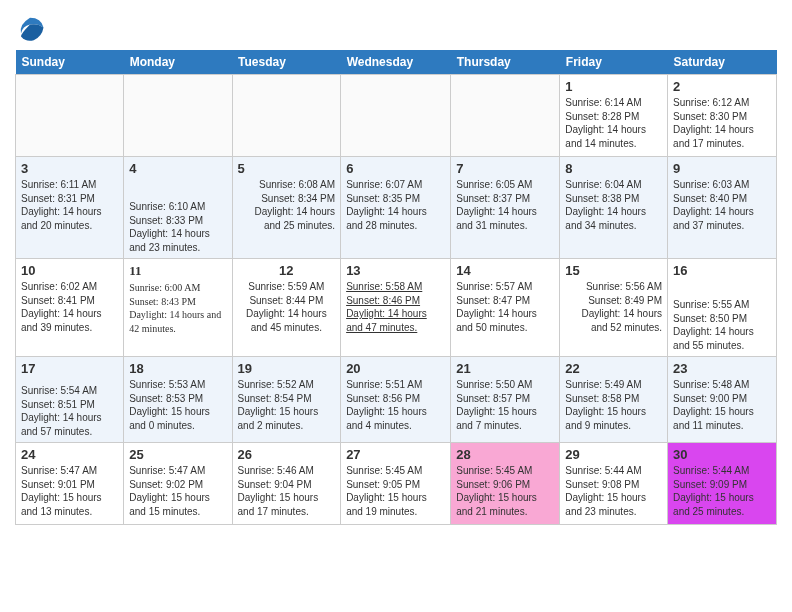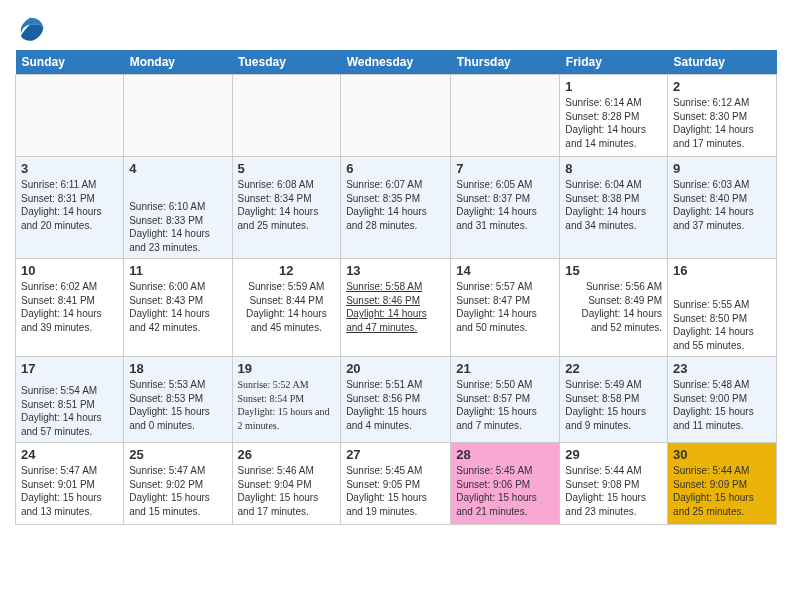--- a/index.html
+++ b/index.html
@@ -150,21 +150,21 @@
 Daylight: 14 hours and 20 minutes.</div>
         </td>
         <td style="background-color: rgb(238, 244, 251);">
           <span class="day-num">4</span>
           <div class="day-info" style="white-space: pre-line; margin-top: 24px;">Sunrise: 6:10 AM
 Sunset: 8:33 PM
 Daylight: 14 hours and 23 minutes.</div>
         </td>
         <td style="background-color: rgb(238, 244, 251);">
           <span class="day-num">5</span>
-          <div class="day-info" style="white-space: pre-line;">Sunrise: 6:08 AM
+          <div class="day-info" style="white-space: pre-line; text-align: right;">Sunrise: 6:08 AM
 Sunset: 8:34 PM
 Daylight: 14 hours and 25 minutes.</div>
         </td>
         <td style="background-color: rgb(238, 244, 251);">
           <span class="day-num">6</span>
           <div class="day-info" style="white-space: pre-line;">Sunrise: 6:07 AM
 Sunset: 8:35 PM
 Daylight: 14 hours and 28 minutes.</div>
         </td>
         <td style="background-color: rgb(238, 244, 251);">
@@ -186,21 +186,21 @@
 Daylight: 14 hours and 37 minutes.</div>
         </td>
       </tr>
       <tr>
         <td style="background-color: rgb(255, 255, 255);">
           <span class="day-num">10</span>
           <div class="day-info" style="white-space: pre-line;">Sunrise: 6:02 AM
 Sunset: 8:41 PM
 Daylight: 14 hours and 39 minutes.</div>
         </td>
-        <td style="background-color: rgb(255, 255, 255);">
+        <td style="background-color: rgb(255, 255, 255); font-family: Liberation Serif, serif;">
           <span class="day-num">11</span>
           <div class="day-info" style="white-space: pre-line;">Sunrise: 6:00 AM
 Sunset: 8:43 PM
 Daylight: 14 hours and 42 minutes.</div>
         </td>
         <td style="background-color: rgb(255, 255, 255); text-align: center;">
           <span class="day-num">12</span>
           <div class="day-info" style="white-space: pre-line;">Sunrise: 5:59 AM
 Sunset: 8:44 PM
 Daylight: 14 hours and 45 minutes.</div>
@@ -238,21 +238,21 @@
 Daylight: 14 hours and 57 minutes.</div>
         </td>
         <td style="background-color: rgb(238, 244, 251);">
           <span class="day-num">18</span>
           <div class="day-info" style="white-space: pre-line;">Sunrise: 5:53 AM
 Sunset: 8:53 PM
 Daylight: 15 hours and 0 minutes.</div>
         </td>
         <td style="background-color: rgb(238, 244, 251);">
           <span class="day-num">19</span>
-          <div class="day-info" style="white-space: pre-line; font-family: Liberation Serif, serif;">Sunrise: 5:52 AM
+          <div class="day-info" style="white-space: pre-line;">Sunrise: 5:52 AM
 Sunset: 8:54 PM
 Daylight: 15 hours and 2 minutes.</div>
         </td>
         <td style="background-color: rgb(238, 244, 251);">
           <span class="day-num">20</span>
           <div class="day-info" style="white-space: pre-line;">Sunrise: 5:51 AM
 Sunset: 8:56 PM
 Daylight: 15 hours and 4 minutes.</div>
         </td>
         <td style="background-color: rgb(238, 244, 251);">
@@ -304,21 +304,21 @@
           <div class="day-info" style="white-space: pre-line;">Sunrise: 5:45 AM
 Sunset: 9:06 PM
 Daylight: 15 hours and 21 minutes.</div>
         </td>
         <td style="background-color: rgb(255, 255, 255);">
           <span class="day-num">29</span>
           <div class="day-info" style="white-space: pre-line;">Sunrise: 5:44 AM
 Sunset: 9:08 PM
 Daylight: 15 hours and 23 minutes.</div>
         </td>
-        <td style="background-color: #eab308; margin-left: 40px;">
+        <td style="background-color: #d946ef; margin-left: 40px;">
           <span class="day-num">30</span>
           <div class="day-info" style="white-space: pre-line;">Sunrise: 5:44 AM
 Sunset: 9:09 PM
 Daylight: 15 hours and 25 minutes.</div>
         </td>
       </tr>
     </tbody>
 </table>
 
 </body></html>

